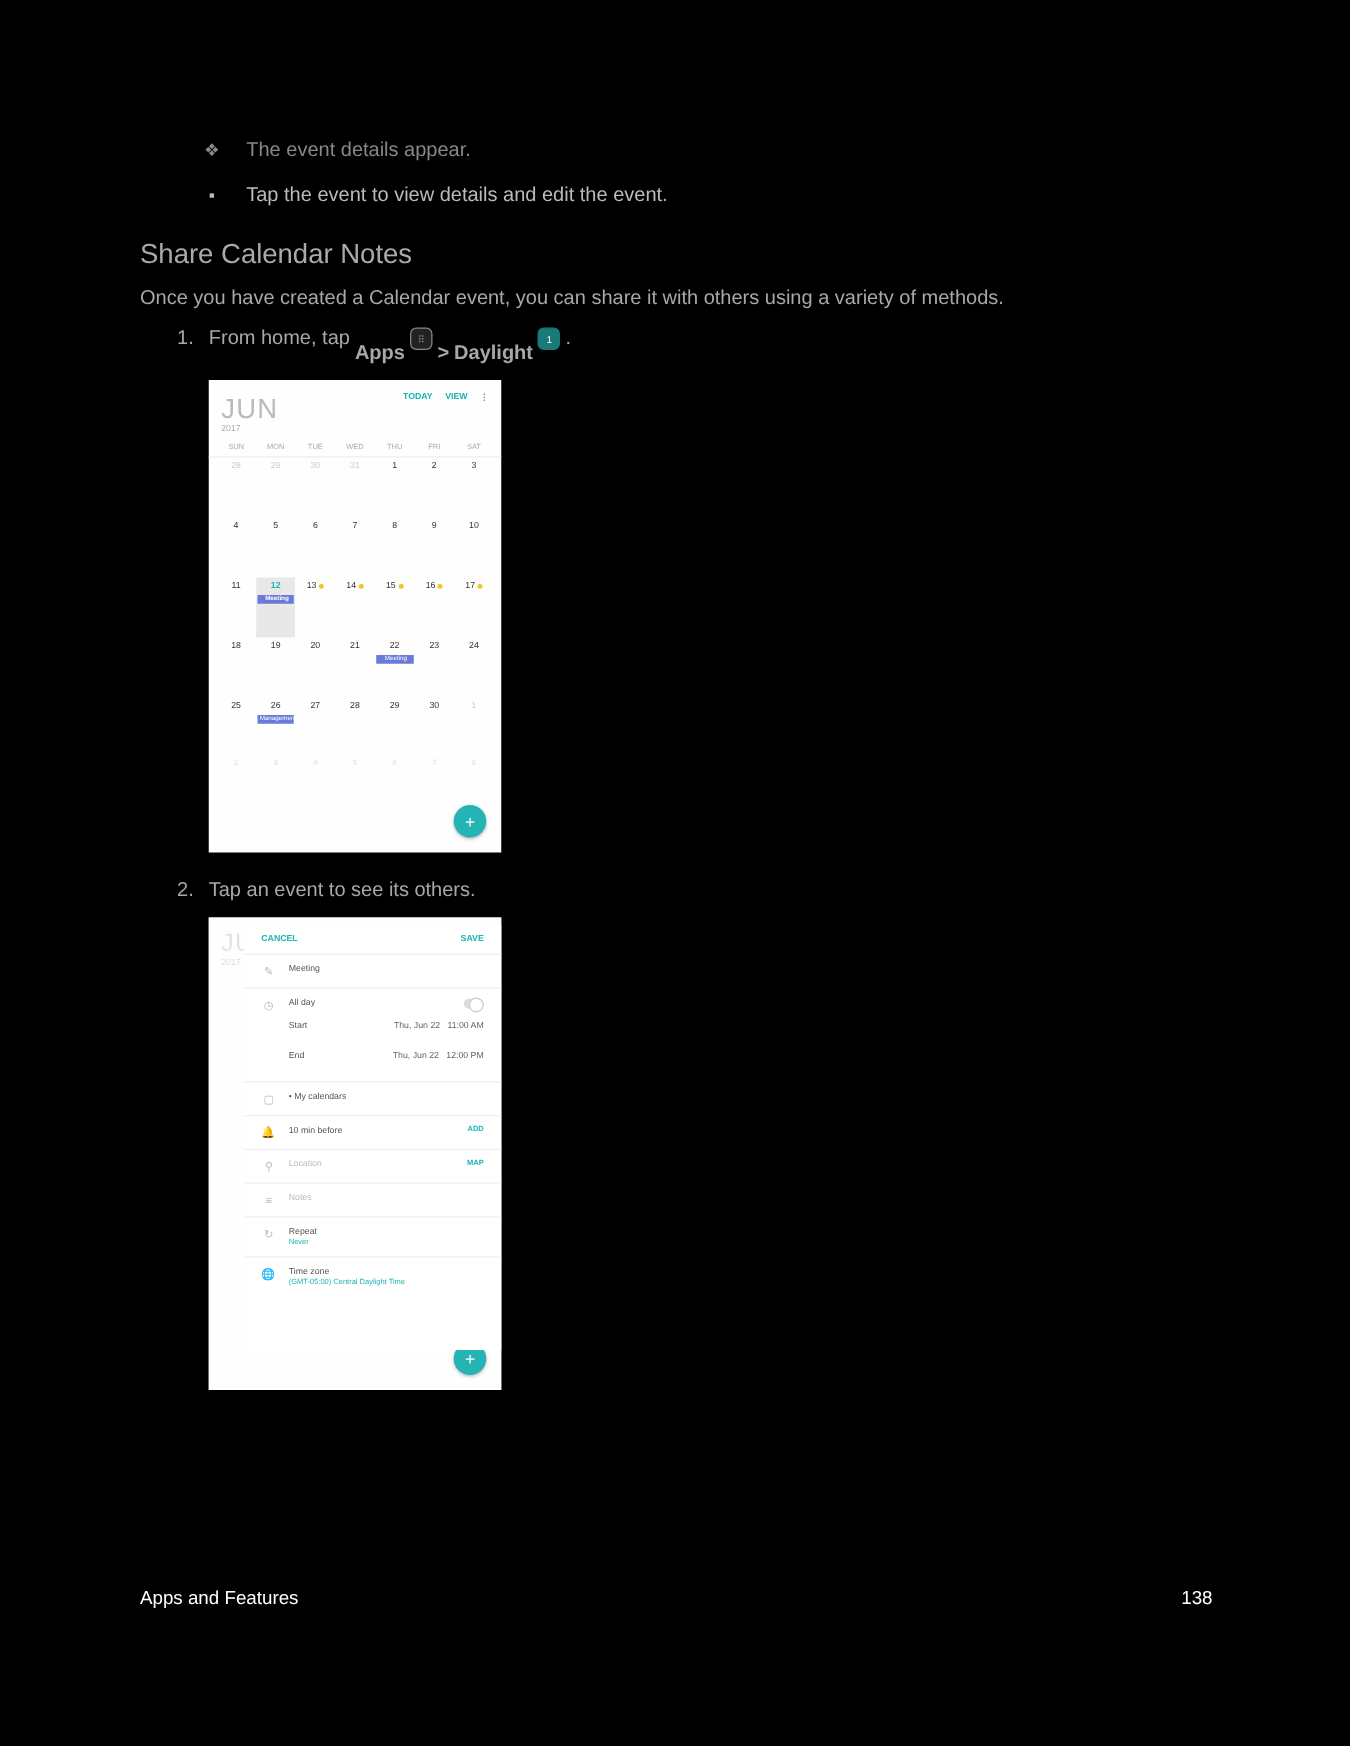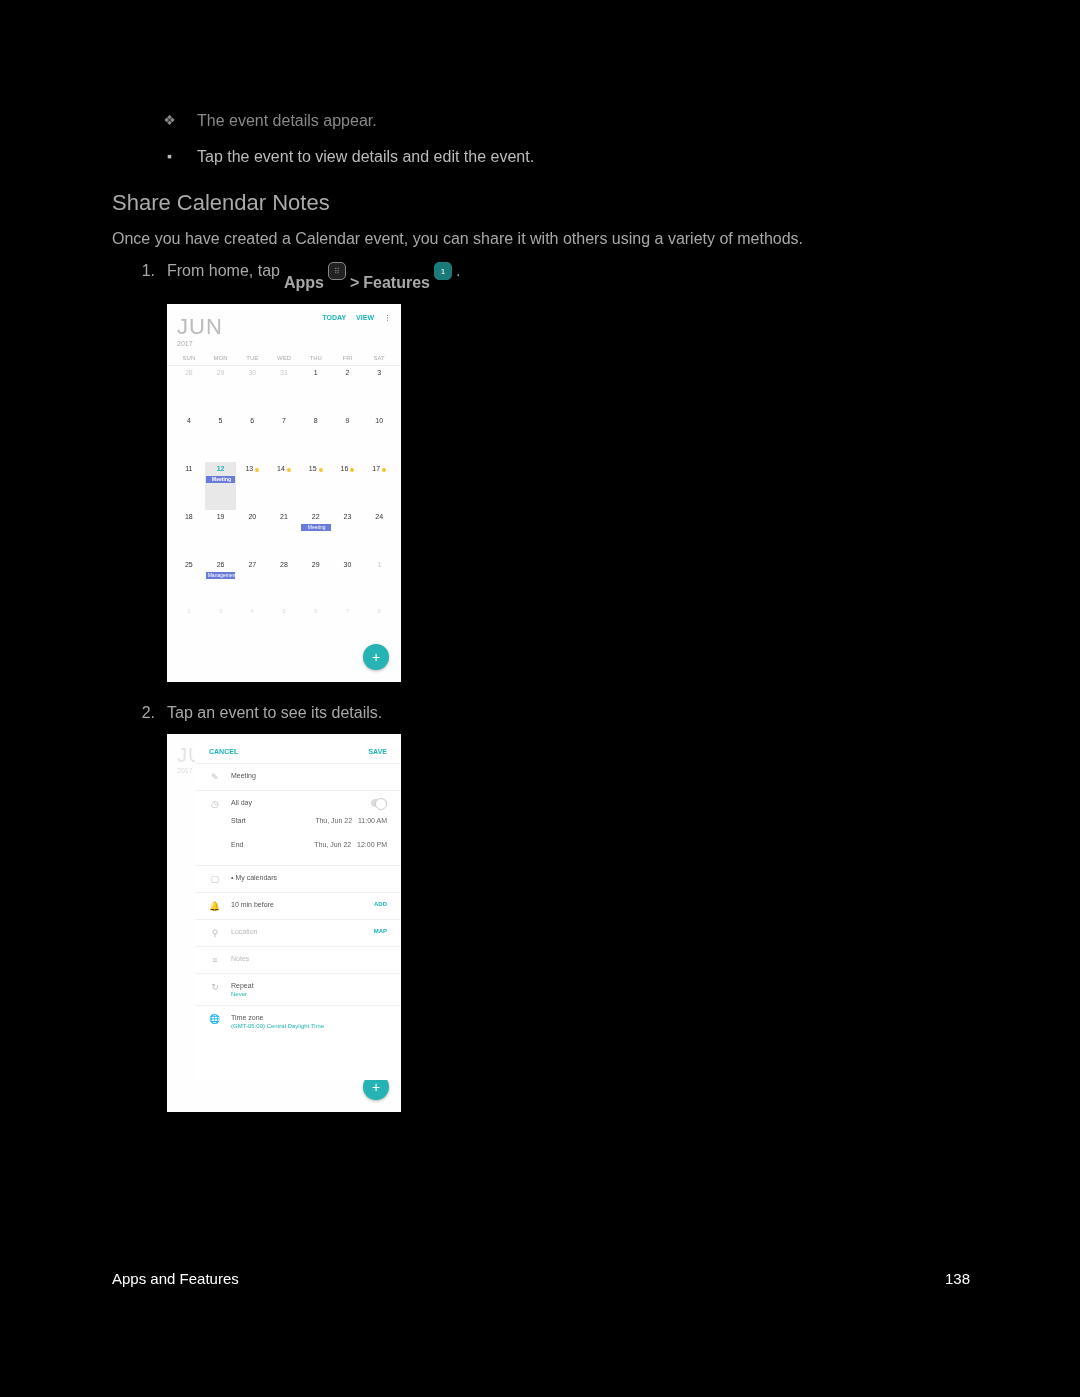--- a/index.html
+++ b/index.html
@@ -288,21 +288,21 @@
 
   <div class="intro">Once you have created a Calendar event, you can share it with others using a variety of methods.</div>
 
   <div class="step-row">
     <div class="step-num">1.</div>
     <div class="step-txt">
       <span>From home, tap </span>
       <span class="b">Apps</span>
       <span class="inline-icon">⠿</span>
       <span class="b"> &gt; </span>
-      <span class="b">Features</span>
+      <span class="b">Daylight</span>
       <span class="inline-icon cal">1</span>
       <span>.</span>
     </div>
   </div>
 
   <div class="shot shot1">
     <div class="cal-header">
       <div>
         <div class="cal-month">JUN</div>
         <div class="cal-year">2017</div>
@@ -366,21 +366,21 @@
         <div>5</div>
         <div>6</div>
         <div>7</div>
         <div>8</div>
       </div>
     <div class="fab">+</div>
   </div>
 
   <div class="step-row">
     <div class="step-num">2.</div>
-    <div class="step-txt">Tap an event to see its details.</div>
+    <div class="step-txt">Tap an event to see its others.</div>
   </div>
 
   <div class="shot shot2">
     <div class="modal-bg">
       <div class="faded">
         <div style="padding:10px">
           <div class="cal-month" style="font-size:20px">JU</div>
           <div class="cal-year">2017</div>
         </div>
       </div>

